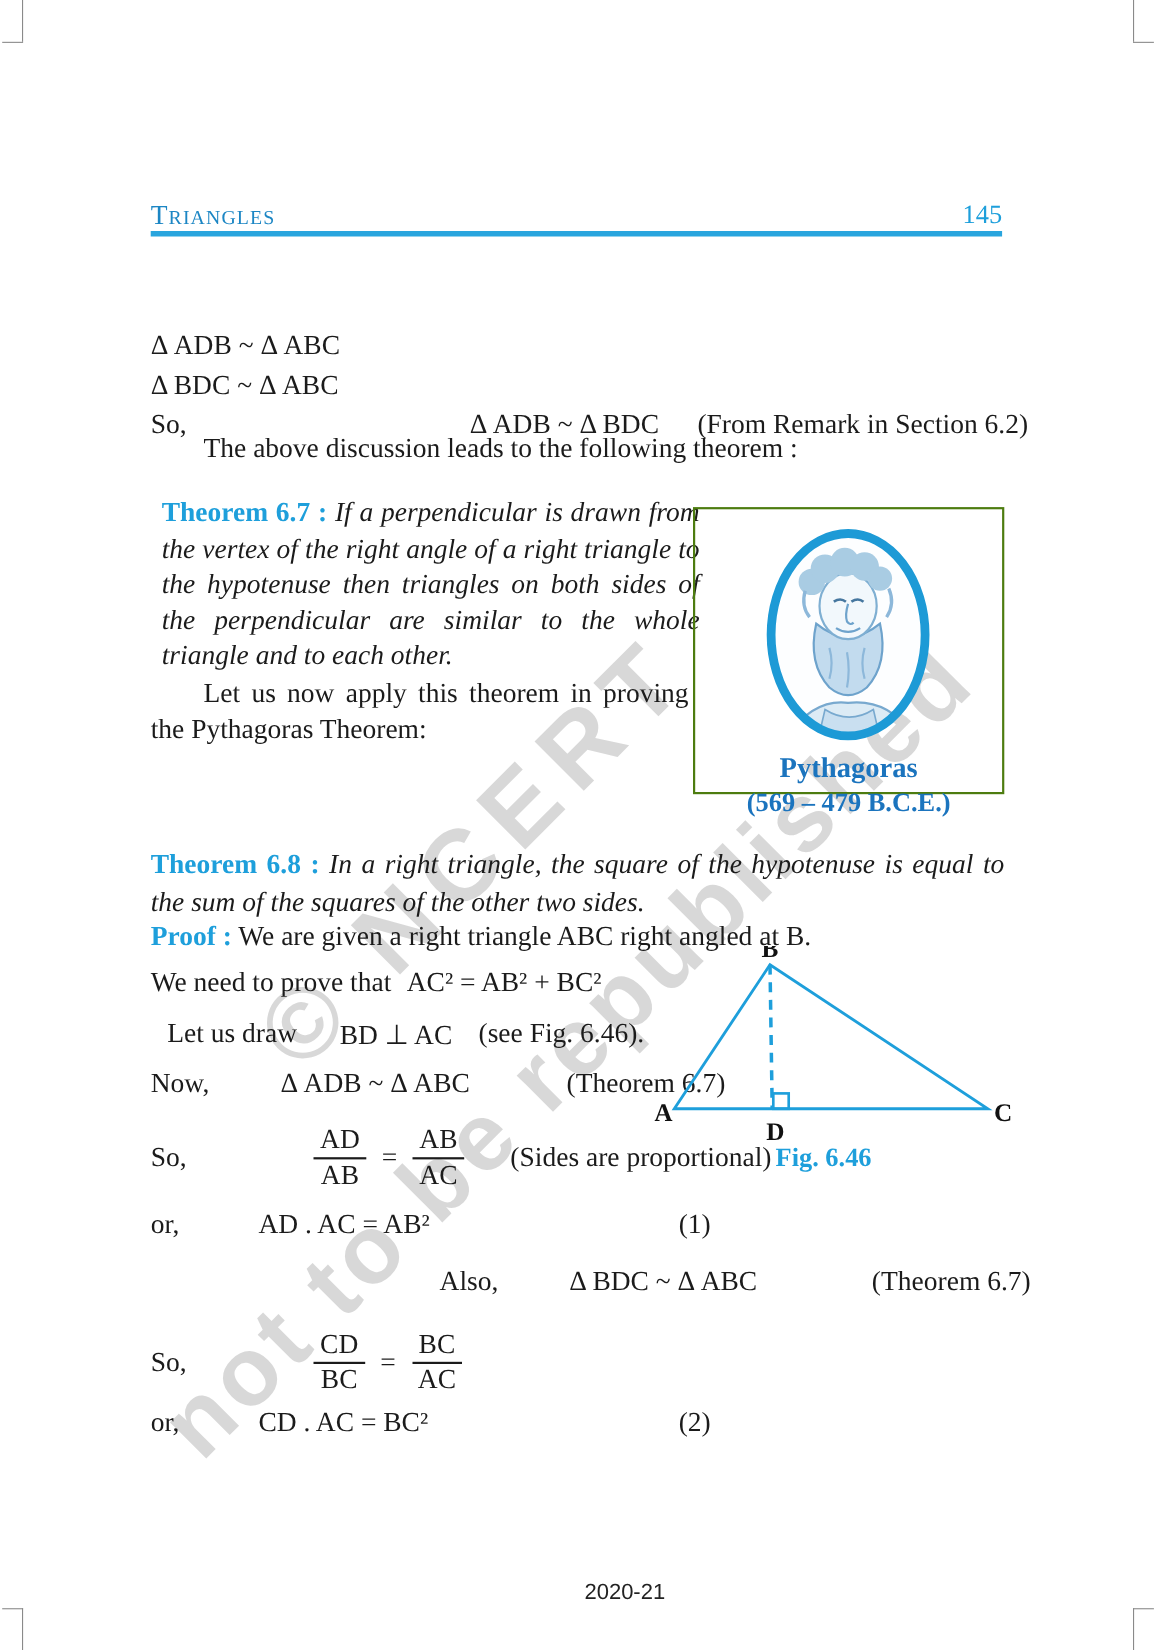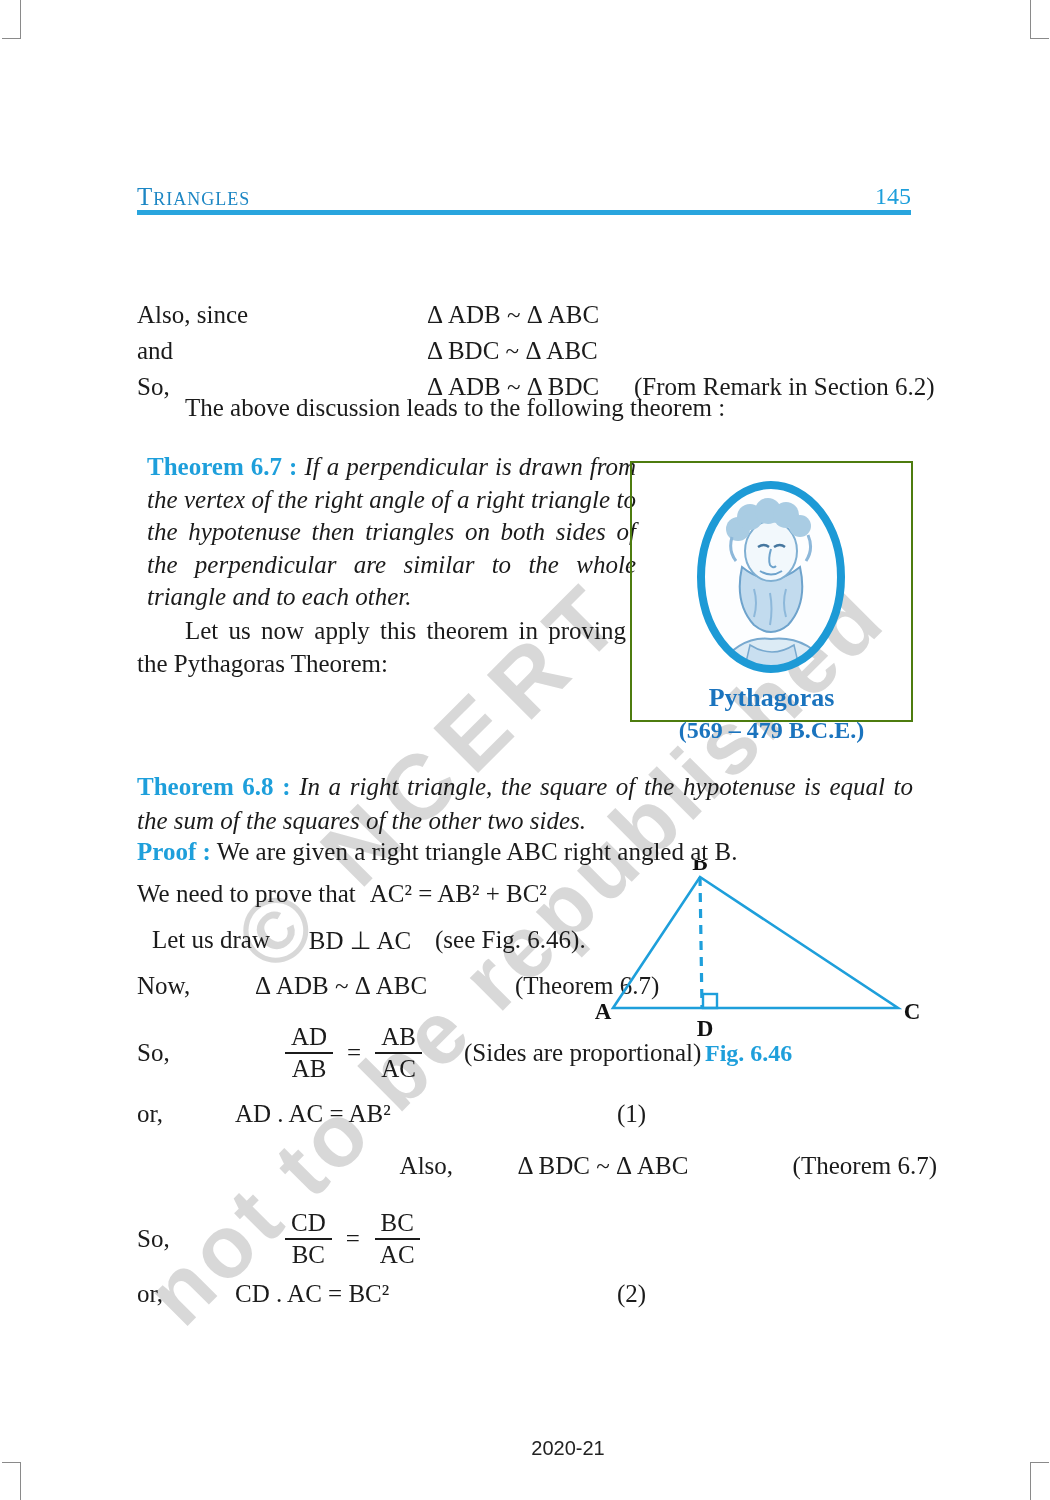--- a/index.html
+++ b/index.html
@@ -89,25 +89,23 @@
   <div class="cm" style="left:20px;top:1462px;width:1px;height:38px;"></div>
   <div class="cm" style="left:1030px;top:1462px;width:19px;height:1px;"></div>
   <div class="cm" style="left:1030px;top:1462px;width:1px;height:38px;"></div>
 
   <div class="blk" id="hdr-title">Triangles</div>
   <div class="blk" id="hdr-num">145</div>
   <div class="blk" id="hdr-rule"></div>
 
 
   <div class="blk mrow" id="row-a">
-    <span class="lbl">Also, since</span>
     <span class="mth">Δ ADB ~ Δ ABC</span>
   </div>
   <div class="blk mrow" id="row-b">
-    <span class="lbl">and</span>
     <span class="mth">Δ BDC ~ Δ ABC</span>
   </div>
   <div class="blk mrow" id="row-c">
     <span class="lbl">So,</span>
     <span class="mth">Δ ADB ~ Δ BDC</span>
     <span class="note">(From Remark in Section 6.2)</span>
   </div>
 
   <div class="blk" id="para2">The above discussion leads to the following theorem :</div>
 

